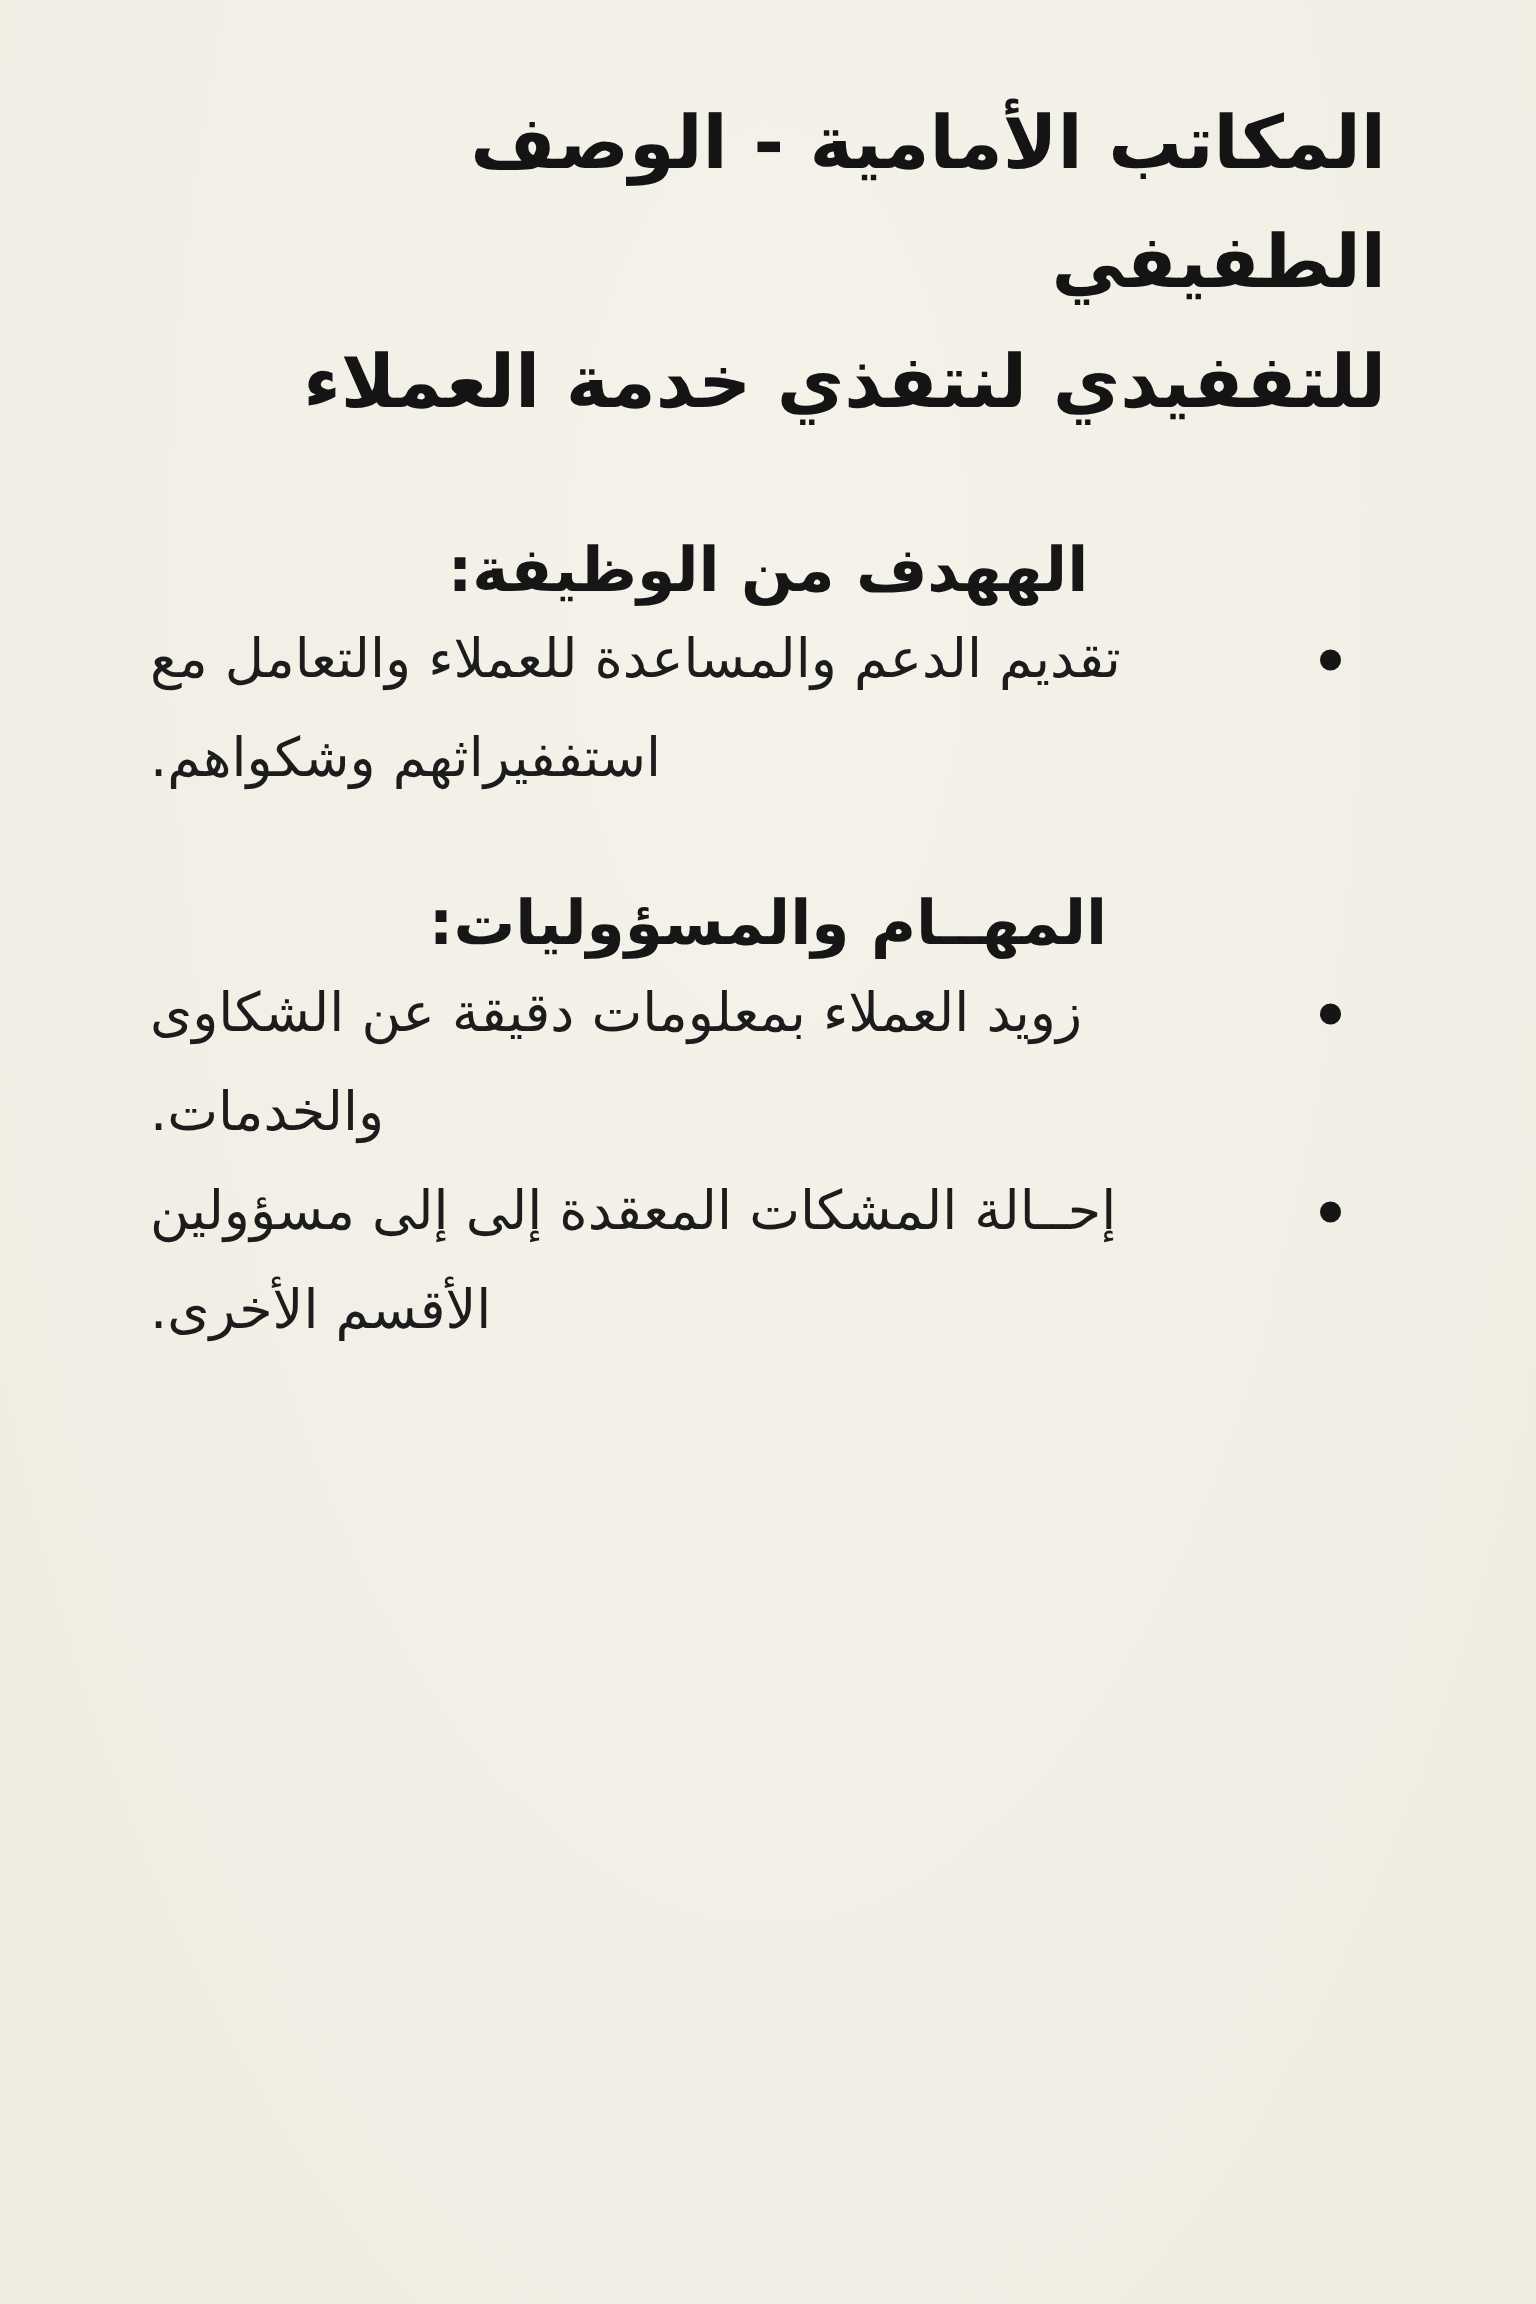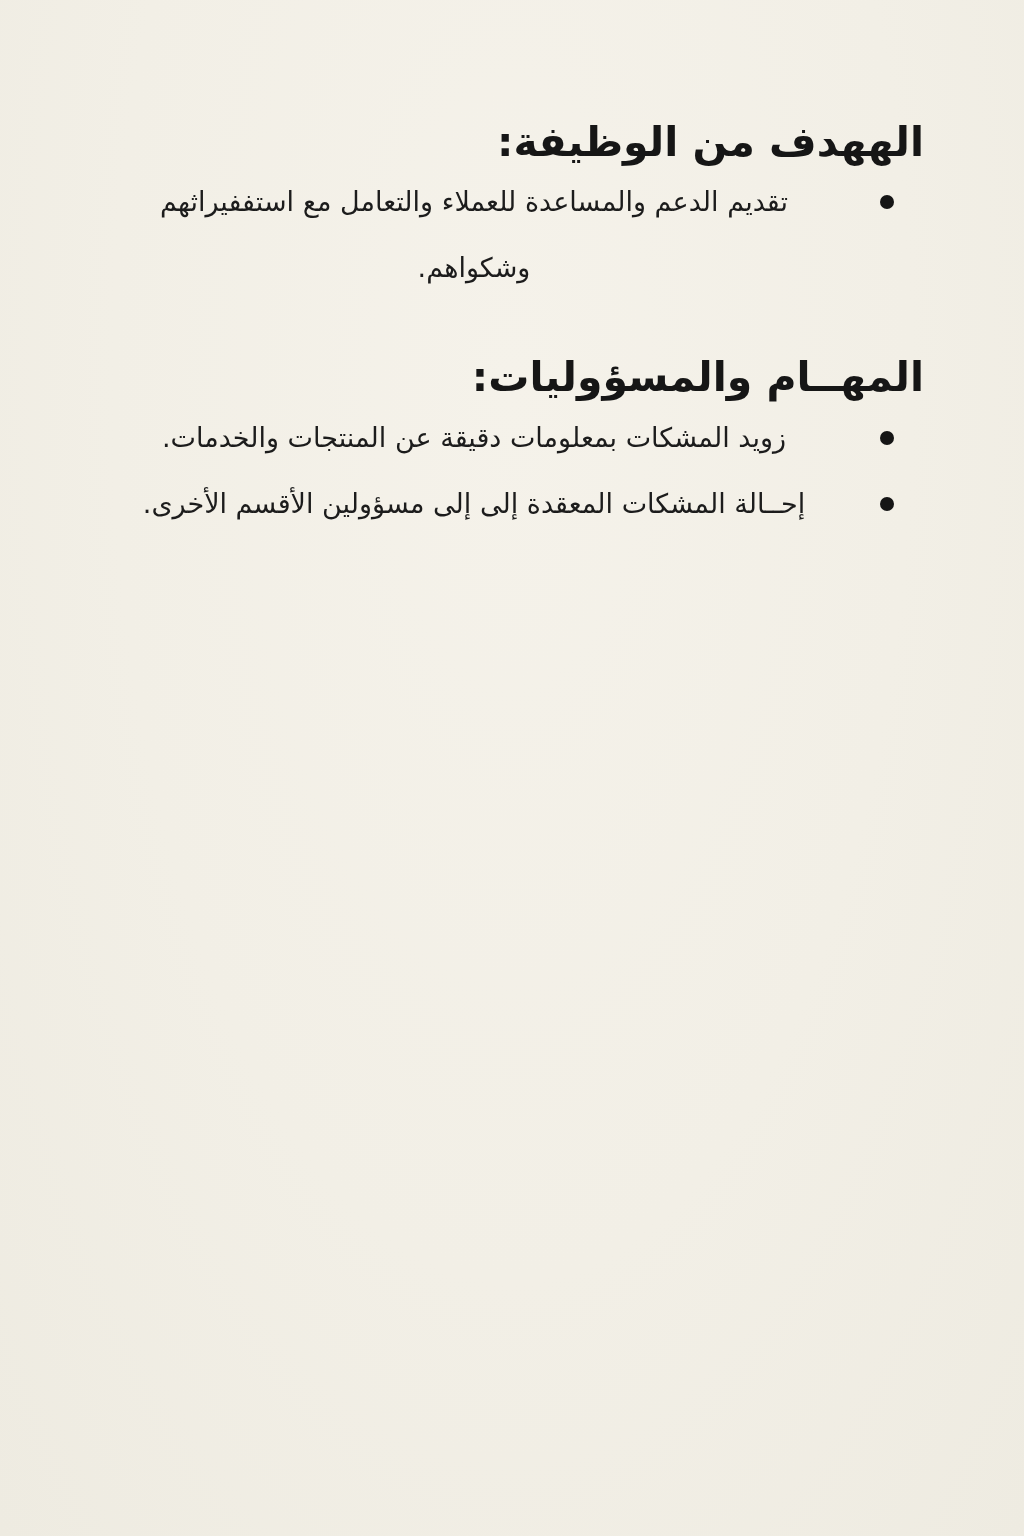--- a/index.html
+++ b/index.html
@@ -30,63 +30,67 @@
     text-align: right;
   }
   .title .title-line {
     display: block;
   }
   .section-heading {
     margin: 0;
     font-size: 41px;
     font-weight: 700;
     color: #161616;
-    text-align: right;
+    text-align: center;
     line-height: 1.3;
   }
   .h-objective { margin-top: 60px; }
   .h-tasks     { margin-top: 50px; }
   ul.bullet-list {
     list-style: none;
     margin: 0;
     padding: 0;
   }
   .list-objective { margin-top: 28px; }
   .list-tasks     { margin-top: 36px; }
   ul.bullet-list li {
     position: relative;
     padding-right: 76px;
-    font-size: 27px;
+    font-size: 36px;
     line-height: 66px;
-    text-align: center;
+    text-align: left;
     color: #1c1c1c;
   }
   ul.bullet-list li::before {
     content: "";
     position: absolute;
     right: 30px;
     top: 26px;
     width: 14px;
     height: 14px;
     border-radius: 50%;
     background: #151515;
   }
 </style>
 </head>
 <body>
 
 <div class="page">
 
+  <h1 class="title">
+    <span class="title-line">المكاتب الأمامية - الوصف الطفيفي</span>
+    <span class="title-line">للتففيدي لنتفذي خدمة العملاء</span>
+  </h1>
 
   <h2 class="section-heading h-objective">الههدف من الوظيفة:</h2>
 
   <ul class="bullet-list list-objective">
     <li>تقديم الدعم والمساعدة للعملاء والتعامل مع استففيراثهم وشكواهم.</li>
   </ul>
 
   <h2 class="section-heading h-tasks">المهــام والمسؤوليات:</h2>
 
   <ul class="bullet-list list-tasks">
-    <li>زويد المشكات بمعلومات دقيقة عن المنتجات والخدمات.</li>
+    <li>زويد العملاء بمعلومات دقيقة عن الشكاوى والخدمات.</li>
     <li>إحــالة المشكات المعقدة إلى إلى مسؤولين الأقسم الأخرى.</li>
   </ul>
 
 </div>
 
 </body></html>

